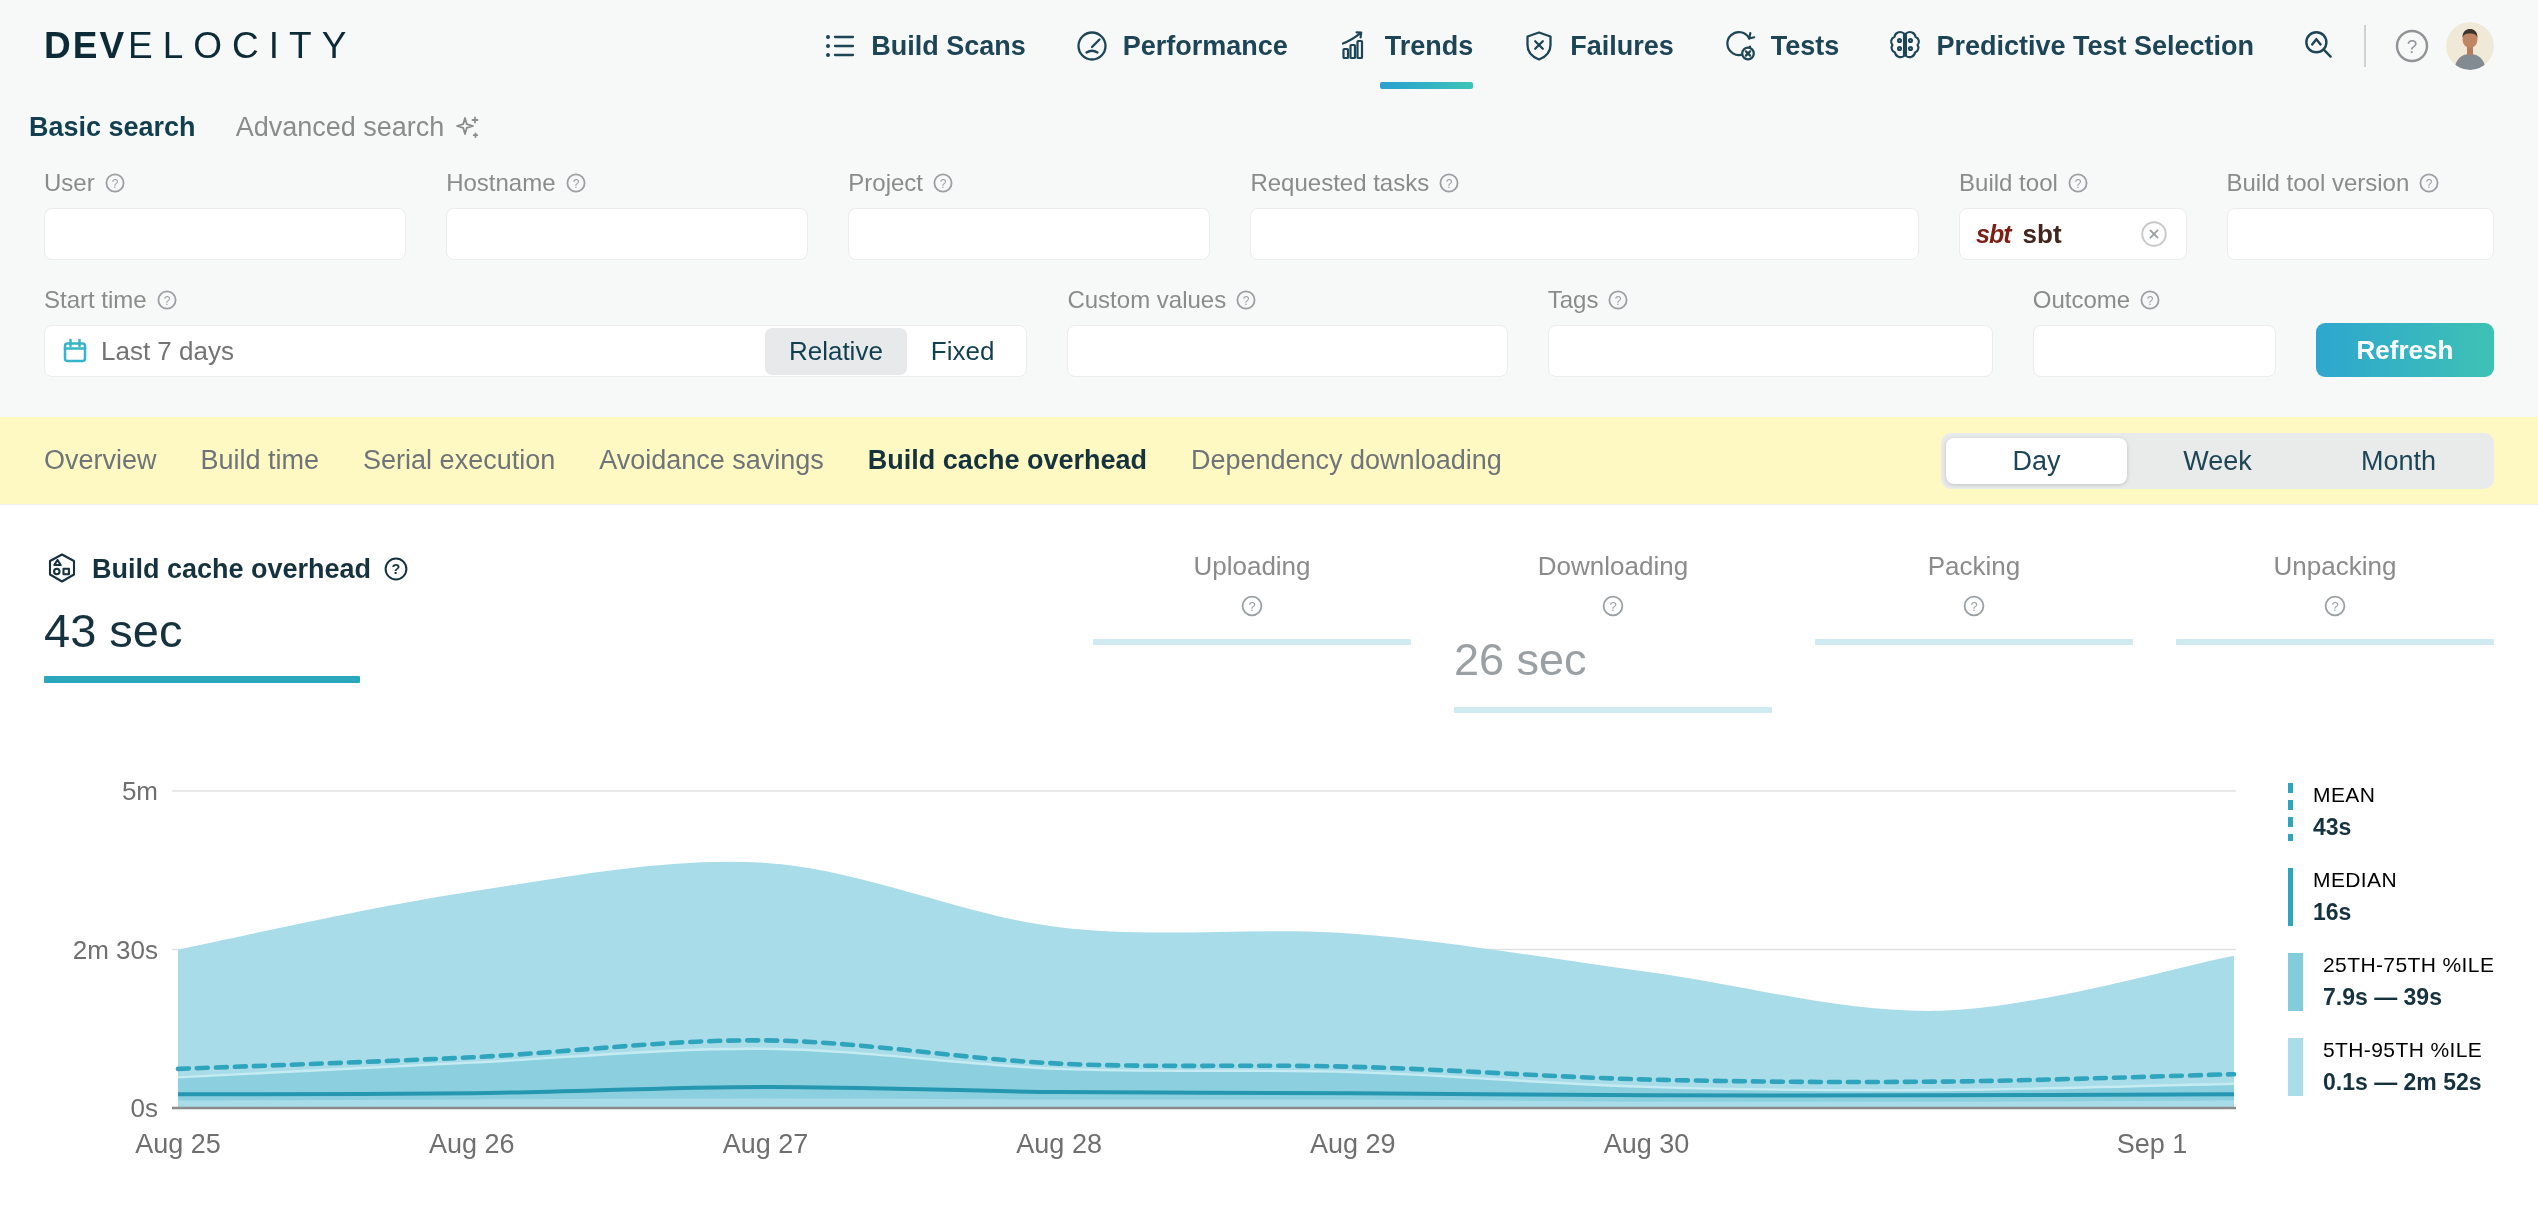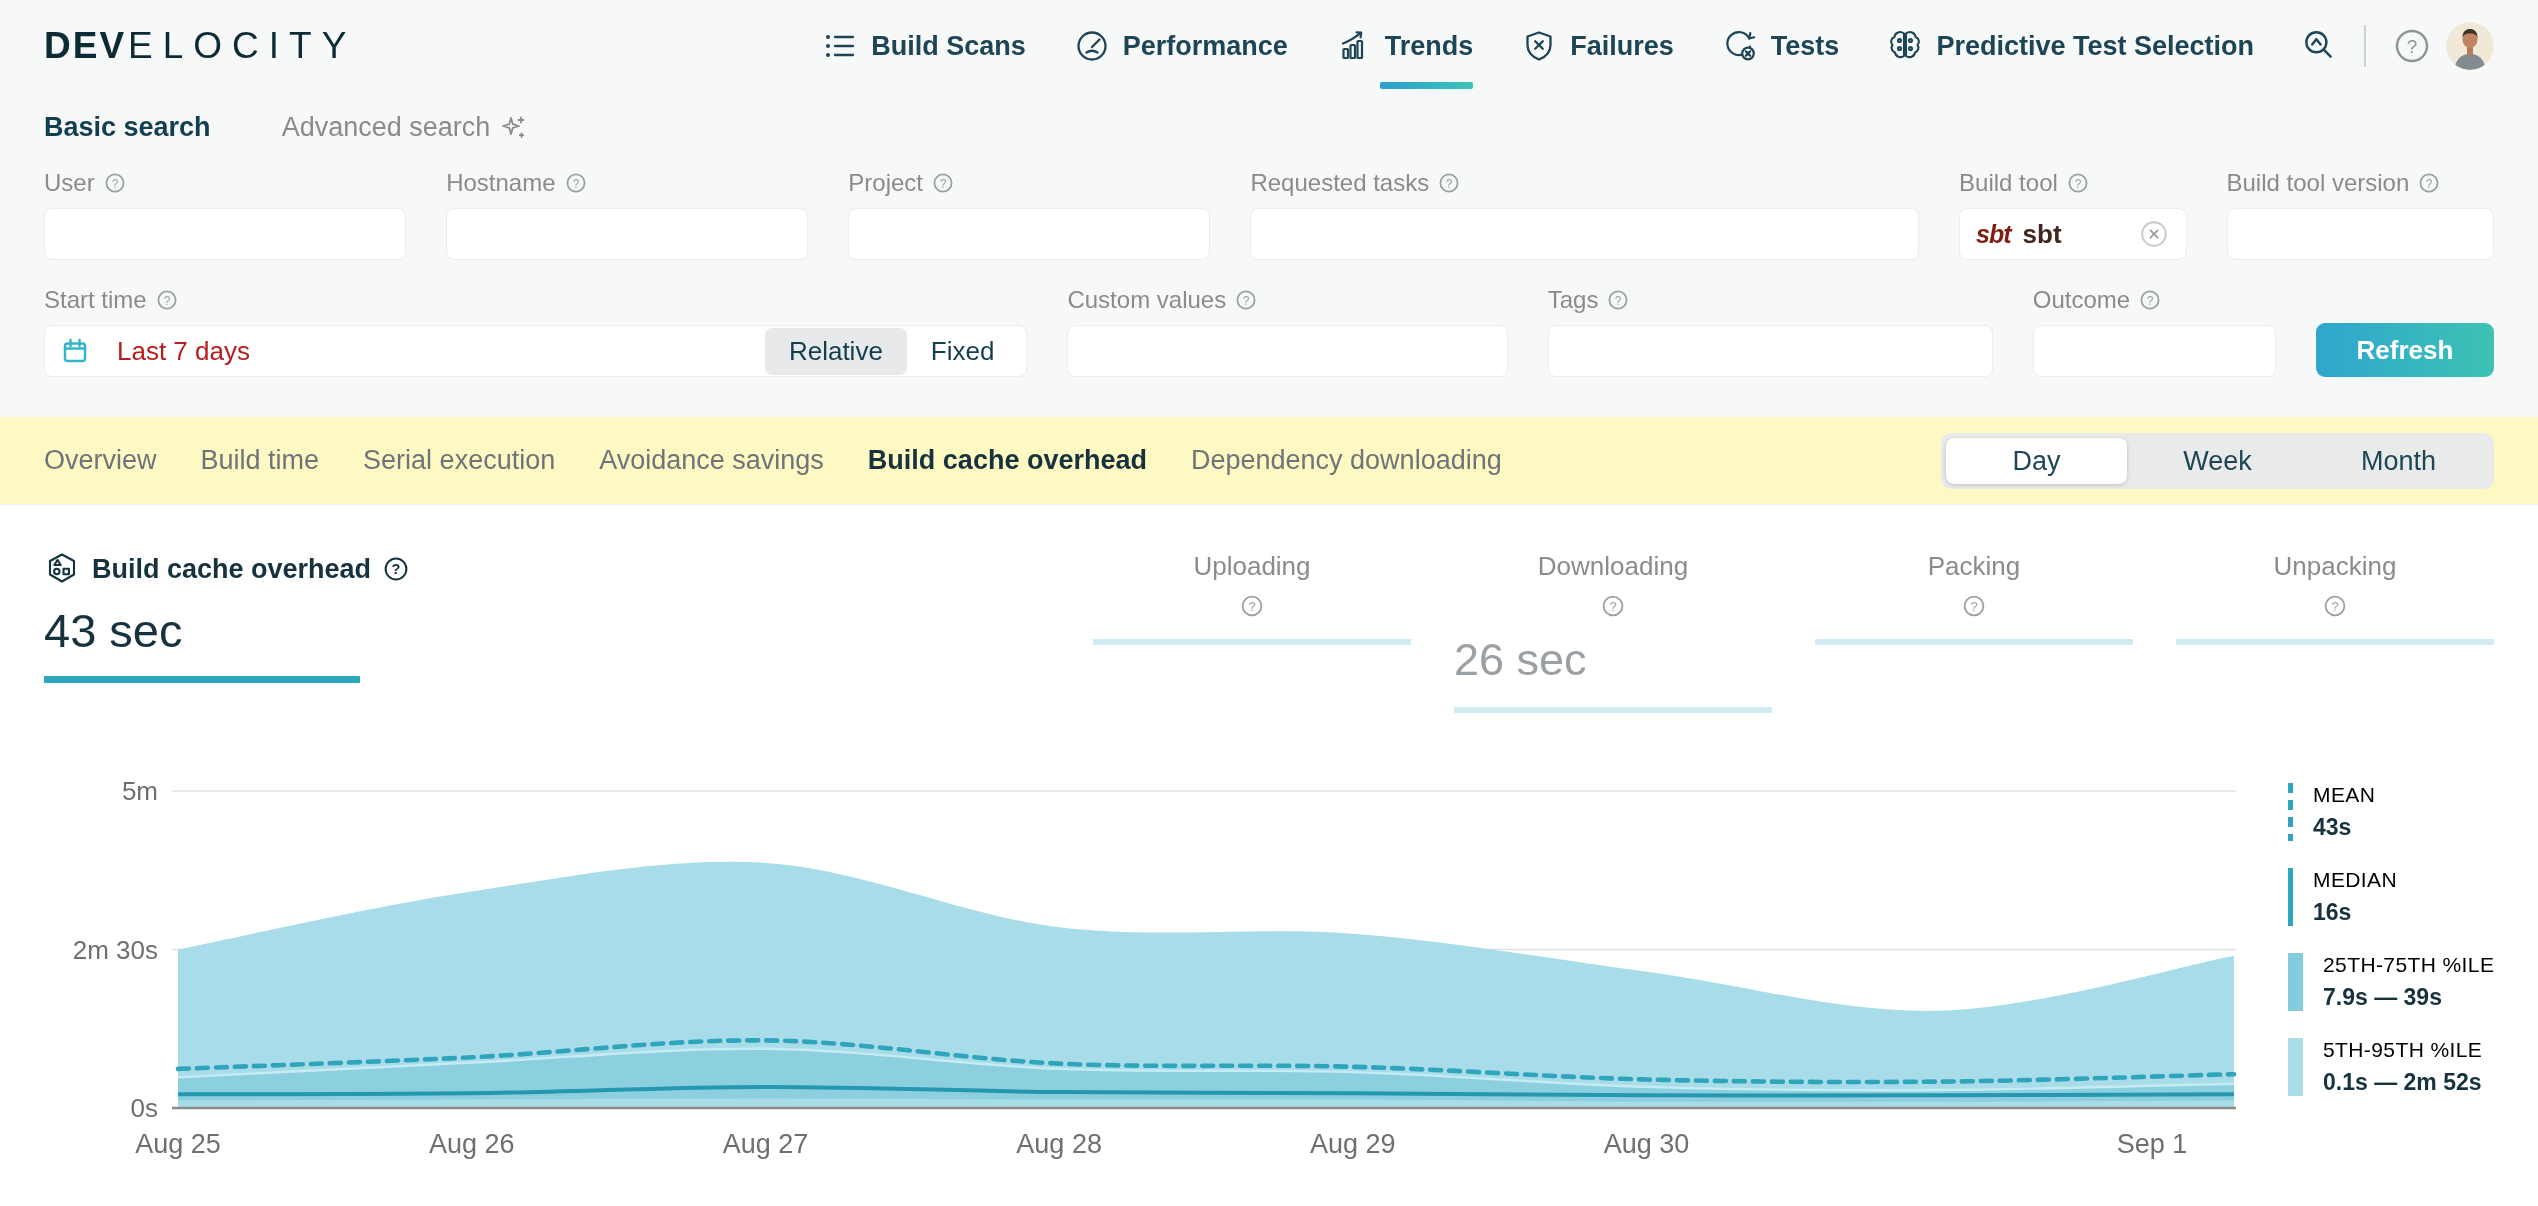--- a/index.html
+++ b/index.html
@@ -14,38 +14,38 @@
   .logo span.rest { font-weight:300; letter-spacing:10px; margin-left:2px; }
   .nav-items { margin-left:auto; display:flex; align-items:flex-start; gap:48px; }
   .nav-item { display:flex; align-items:center; gap:13px; font-size:27px; font-weight:600; color:#1d4555; position:relative; padding:4px 0; cursor:pointer; white-space:nowrap; }
   .nav-item .underline { position:absolute; left:44px; right:0; bottom:-21px; height:7px; border-radius:2px; background:linear-gradient(90deg,#2b9fd0,#3cc4b8); }
   .icon { display:inline-flex; flex:none; }
   .nav-right { display:flex; align-items:center; margin-left:46px; }
   .nav-divider { width:2px; height:42px; background:#cfd2d3; margin:0 26px; }
   .round-btn { cursor:pointer; display:inline-flex; }
   .avatar { width:48px; height:48px; border-radius:50%; overflow:hidden; margin-left:14px; cursor:pointer; flex:none; }
 
-  .mode-row { display:flex; gap:71px; padding:20px 44px 0; font-size:27px; align-items:center;text-align:right; }
+  .mode-row { display:flex; gap:40px; padding:20px 29px 0; font-size:27px; align-items:center;text-align:right; }
   .mode { cursor:pointer; display:flex; align-items:center; gap:10px; }
   .mode.basic { color:#123f4f; font-weight:700; }
   .mode.adv { color:#8b8b8b; font-weight:400; }
 
   .filters { padding:0 44px; }
   .frow { display:flex; column-gap:40px; margin-top:26px; }
   .field-label { font-size:24px; color:#8b8b8b; display:flex; align-items:center; gap:9px; margin-bottom:11px; white-space:nowrap; }
   .input, input.input { height:52px; width:100%; background:#fff; border:1px solid #ececec; border-radius:8px; font-size:26px; color:#123f4f; padding:0 16px; display:flex; align-items:center; font-family:"Liberation Sans",sans-serif; }
   input.input { outline:none; }
   .f-user{width:371px}.f-hostname{width:371px}.f-project{width:371px}.f-tasks{width:685px}.f-buildtool{width:233px}.f-btv{width:274px}
   .f-start{width:1003px}.f-custom{width:449px}.f-tags{width:454px}.f-outcome{width:248px}
   .chip-row { gap:12px; }
   .chip-text { font-size:26px; color:#40261f; font-weight:600; }
   .sbt-glyph { font-style:italic; font-weight:800; font-size:25px; color:#7d1f14; letter-spacing:-1px; }
   .spacer { flex:1; }
   .clear-btn { cursor:pointer; display:inline-flex; }
-  .start-val { font-size:26px; color:#b91c1c; margin-left:28px; }
+  .start-val { font-size:26px; color:#737373; margin-left:12px; }
   .toggle-btn { font-size:26px; color:#123f4f; padding:8px 24px; border-radius:7px; cursor:pointer; white-space:nowrap; }
   .toggle-btn.on { background:#e7e9ea; }
   .refresh-wrap { display:flex; align-items:flex-end; }
   .refresh { width:178px; height:54px; border:none; border-radius:9px; background:linear-gradient(90deg,#2ea6cf,#3ec2b4); color:#fff; font-size:26px; font-weight:600; cursor:pointer; font-family:"Liberation Sans",sans-serif; }
 
   
   .tabs-row { background:#fef9c3; display:flex; align-items:center; padding:0 44px; height:88px; border-bottom:1px solid #f0f0f0; }
   .tabs { display:flex; gap:44px; }
   .tab { font-size:27px; color:#6e7479; cursor:pointer; white-space:nowrap; }
   .tab.active { color:#16323e; font-weight:700; }

